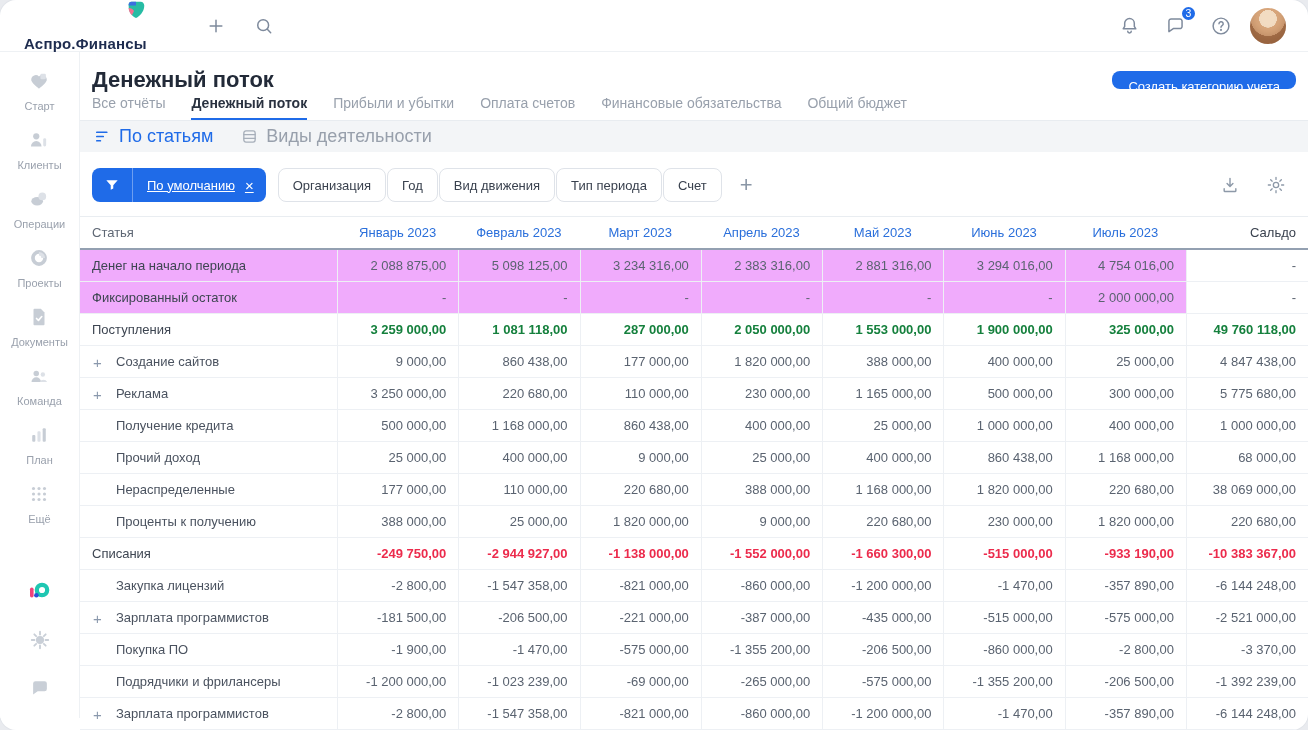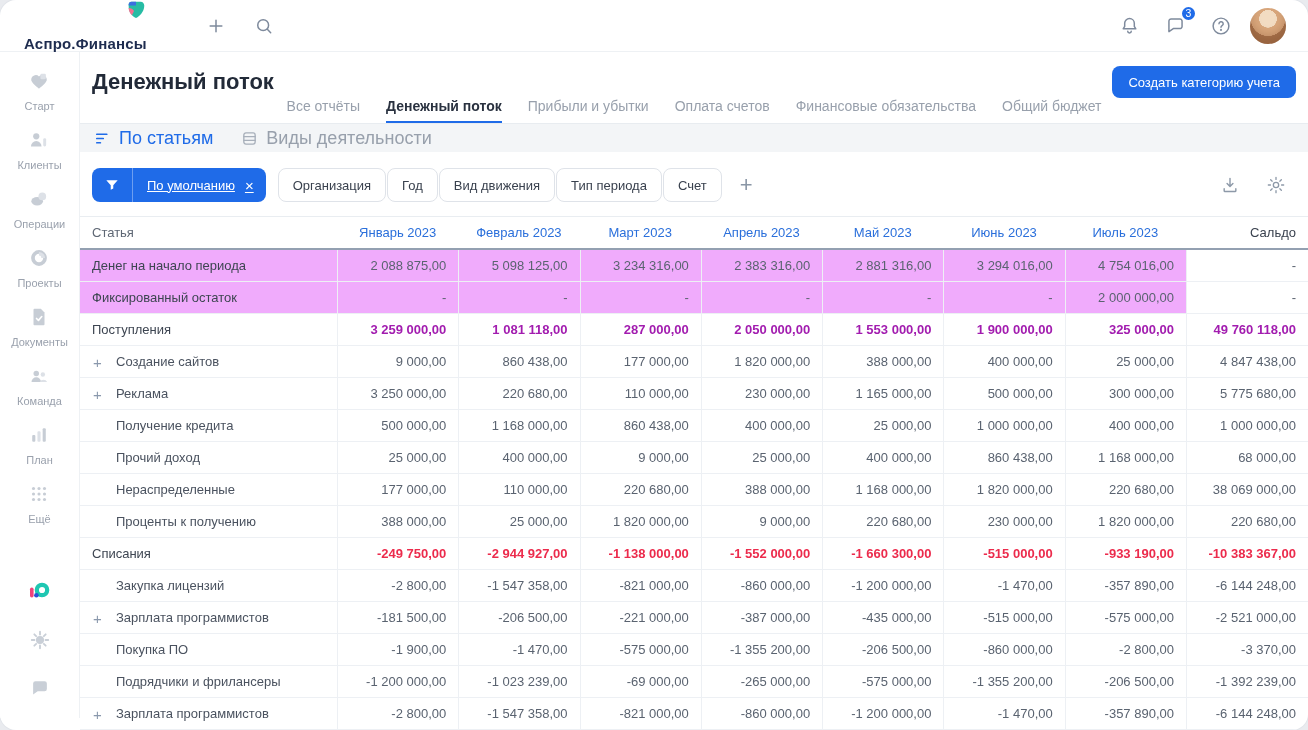--- a/index.html
+++ b/index.html
@@ -27,23 +27,23 @@
   .side-item { display:flex; flex-direction:column; align-items:center; gap:4px; margin-bottom:17px; cursor:pointer; }
   .side-label { font-size:11px; color:#9AA1AD; }
   .side-bottom { margin-top:auto; display:flex; flex-direction:column; align-items:center; gap:20px; padding-bottom:16px; }
   .side-bottom .tb-icon { width:28px; height:28px; }
 
   
   .main { position:absolute; left:80px; top:52px; right:0; bottom:0; display:flex; flex-direction:column; }
   .page-head { display:flex; align-items:center; padding:14px 12px 0 12px; height:48px; }
   .page-title { font-size:22px; font-weight:bold; color:#222A38; }
   .create-btn { margin-left:auto; background:#1F6BE8; color:#fff; border:none; border-radius:8px;
-                height:32px; padding:8px 16px; font-size:13px; font-family:inherit; cursor:pointer; }
-
-  .tabs { display:flex; gap:26px; padding:0 12px; height:26px; align-items:flex-start;justify-content:center; }
+                height:18px; padding:8px 16px; font-size:13px; font-family:inherit; cursor:pointer; }
+
+  .tabs { display:flex; gap:26px; padding:0 12px; height:26px; align-items:flex-start; }
   .tab { font-size:14px; color:#98A0AC; padding-bottom:7px; cursor:pointer; border-bottom:2px solid transparent; }
   .tab.active { color:#2A3240; font-weight:bold; border-bottom-color:#1F6BE8; }
 
   .band { height:38px; background:#F3F5F7; border-top:1px solid #E8ECF0; display:flex; align-items:center; gap:28px; padding:0 14px; }
   .subtab { display:flex; align-items:center; gap:8px; font-size:18px; color:#98A0AC; cursor:pointer; }
   .subtab.active { color:#1F6BE8; }
 
   .filterbar { display:flex; align-items:center; gap:12px; padding:16px 20px 14px 12px; }
   .fpill { display:flex; align-items:stretch; background:#1F6BE8; color:#fff; height:34px; border-radius:8px; font-size:13px; cursor:pointer; overflow:hidden;text-decoration:underline; }
   .fpill-funnel { display:flex; align-items:center; padding:0 12px; border-right:1px solid rgba(255,255,255,.35); }
@@ -66,21 +66,21 @@
 
   .trow { height:32px; border-bottom:1px solid #EDF0F4; }
   .cell { height:100%; display:flex; align-items:center; justify-content:flex-end; padding-right:12px;
           font-size:13px; color:#5A6370; border-left:1px solid #EDF0F4; white-space:nowrap; }
   .label-cell { position:relative; justify-content:flex-start; padding-left:12px; padding-right:6px;
                 border-left:none; color:#3D4551; overflow:hidden; }
   .trow.indent1 .label-cell { padding-left:36px; color:#4A525F; }
   .plus { position:absolute; left:13px; top:50%; transform:translateY(-50%); color:#8A98AC; font-size:15px; cursor:pointer; }
   .trow.shaded .cell { background:#f0abfc; }
   .trow.shaded .cell.saldo { background:#fff; }
-  .trow.tone-green .cell:not(.label-cell) { color:#a21caf; font-weight:bold; }
+  .trow.tone-green .cell:not(.label-cell) { color:#15803d; font-weight:bold; }
   .trow.tone-red  .cell:not(.label-cell) { color:#EC2B4C; font-weight:bold; }
 </style>
 </head>
 <body>
 
 <div class="app">
 
   <div class="topbar">
     <div class="brand">
       <span>

